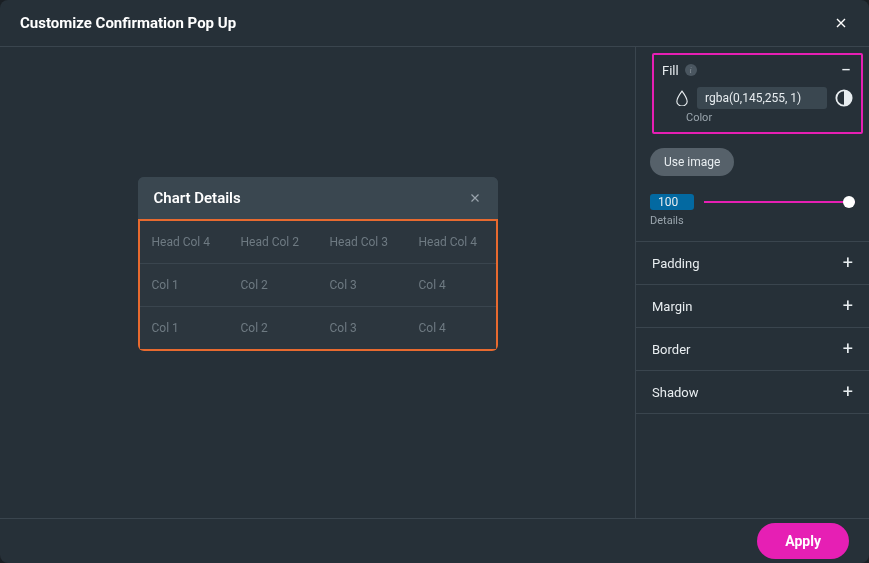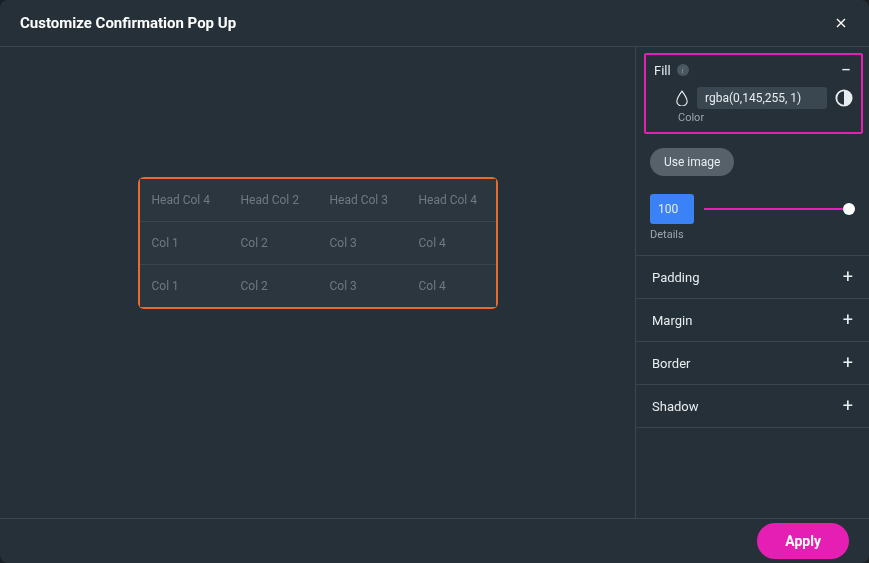--- a/index.html
+++ b/index.html
@@ -115,21 +115,21 @@
 
   .side-panel {
     width: 234px;
     border-left: 1px solid #3a454e;
     padding: 0;
     display: flex;
     flex-direction: column;
   }
   .fill-section {
     border: 2px solid #e61fb4;
-    margin: 6px 6px 0 8px;
+    margin: 6px 6px 0 16px;
     padding: 6px 8px 8px 8px;
     border-radius: 2px;
   }
   .fill-header {
     display: flex;
     align-items: center;
     justify-content: space-between;
     margin-bottom: 8px;
   }
   .fill-title-wrap {
@@ -206,28 +206,28 @@
     cursor: pointer;
     font-weight: 400;
   }
   .opacity-row {
     display: flex;
     align-items: center;
     gap: 10px;
     margin-top: 18px;
   }
   .opacity-input {
-    background: #3b82f6;
+    background: #0369a1;
     border: none;
     color: #e8edf0;
     font-size: 12px;
     padding: 4px 8px;
     border-radius: 3px;
     width: 44px;
-    height: 30px;
+    height: 16px;
     text-align: left;
   }
   .slider {
     flex: 1;
     position: relative;
     height: 16px;
     cursor: pointer;
   }
   .slider-track {
     position: absolute;
@@ -307,20 +307,28 @@
       <svg viewBox="0 0 24 24" fill="none">
         <path d="M18 6 L6 18 M6 6 L18 18"></path>
       </svg>
     </div>
   </div>
 
   <div class="body">
 
     <div class="canvas">
       <div class="widget">
+        <div class="widget-header">
+          <div class="widget-title">Chart Details</div>
+          <div class="widget-close">
+            <svg viewBox="0 0 24 24" fill="none">
+              <path d="M18 6 L6 18 M6 6 L18 18"></path>
+            </svg>
+          </div>
+        </div>
         <div class="table-box">
           <table>
             <thead>
               <tr>
                 <th>Head Col 4</th>
                 <th>Head Col 2</th>
                 <th>Head Col 3</th>
                 <th>Head Col 4</th>
               </tr>
             </thead>

